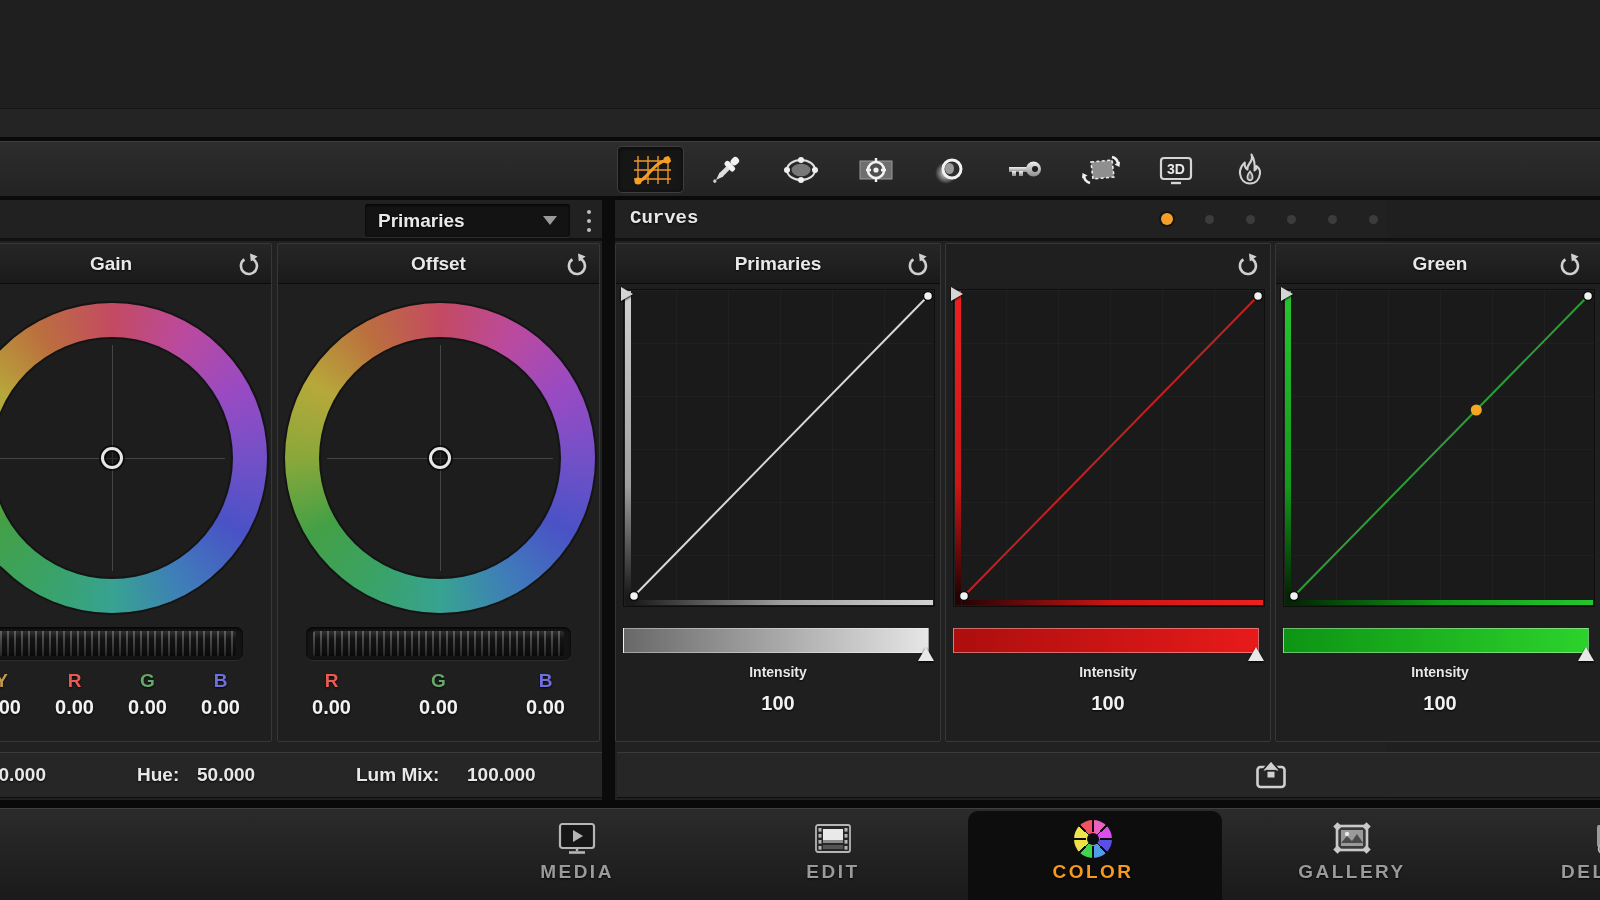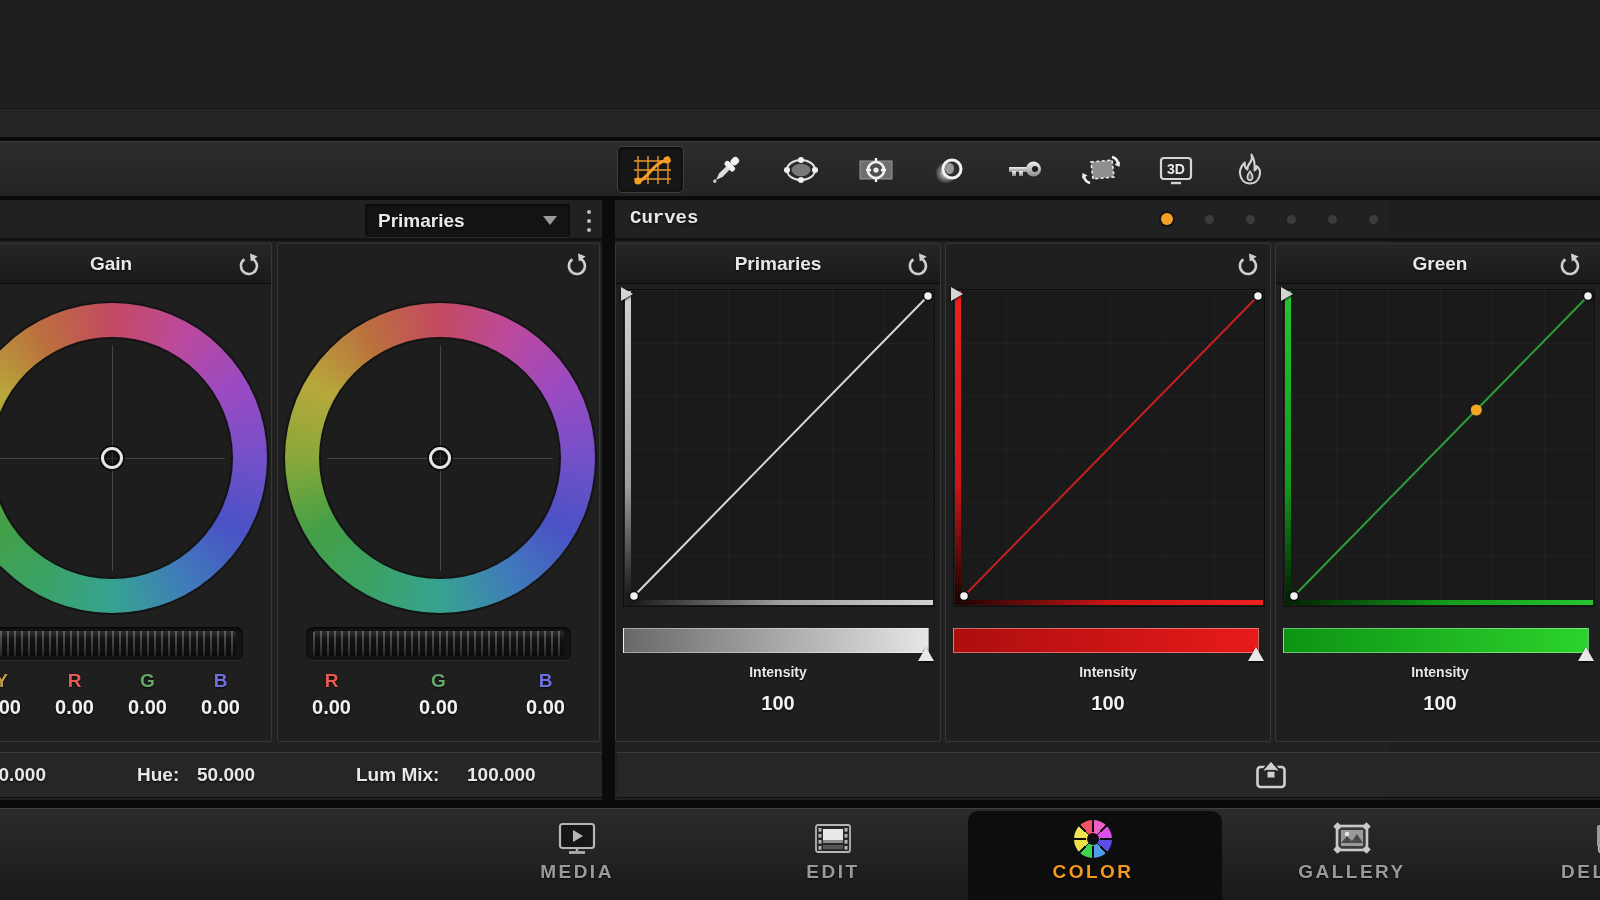--- a/index.html
+++ b/index.html
@@ -292,20 +292,21 @@
       </div>
       <div class="rgb-values pad14 txt-shadow">
         <span>0.00</span>
         <span>0.00</span>
         <span>0.00</span>
         <span>0.00</span>
       </div>
     </div>
 
     <div class="subpanel" style="left:277px; width:323px;">
+      <div class="subpanel-title txt-shadow">Offset</div>
       <div class="reset-btn">
         <svg width="24" height="24" viewBox="0 0 24 24">
           <g transform="translate(24,0) scale(-1,1)">
               <path d="M16.6 7.4 A 8 8 0 1 1 9.3 6.5" fill="none" stroke="#cfcfcf" stroke-width="2.6"></path>
               <polygon points="3.4,4.4 11.0,1.4 10.2,9.6" fill="#cfcfcf"></polygon>
             </g>
         </svg>
       </div>
       <div class="wheel-ring" style="left: 6.5px; background: conic-gradient(rgb(196, 74, 98) 0deg, rgb(187, 74, 158) 30deg, rgb(154, 74, 194) 60deg, rgb(116, 80, 200) 90deg, rgb(74, 82, 198) 120deg, rgb(63, 124, 186) 150deg, rgb(55, 163, 145) 180deg, rgb(58, 162, 100) 210deg, rgb(68, 160, 70) 240deg, rgb(138, 168, 58) 270deg, rgb(183, 168, 58) 300deg, rgb(187, 111, 62) 330deg, rgb(196, 74, 98) 360deg);">
         <div class="wheel-inner">

